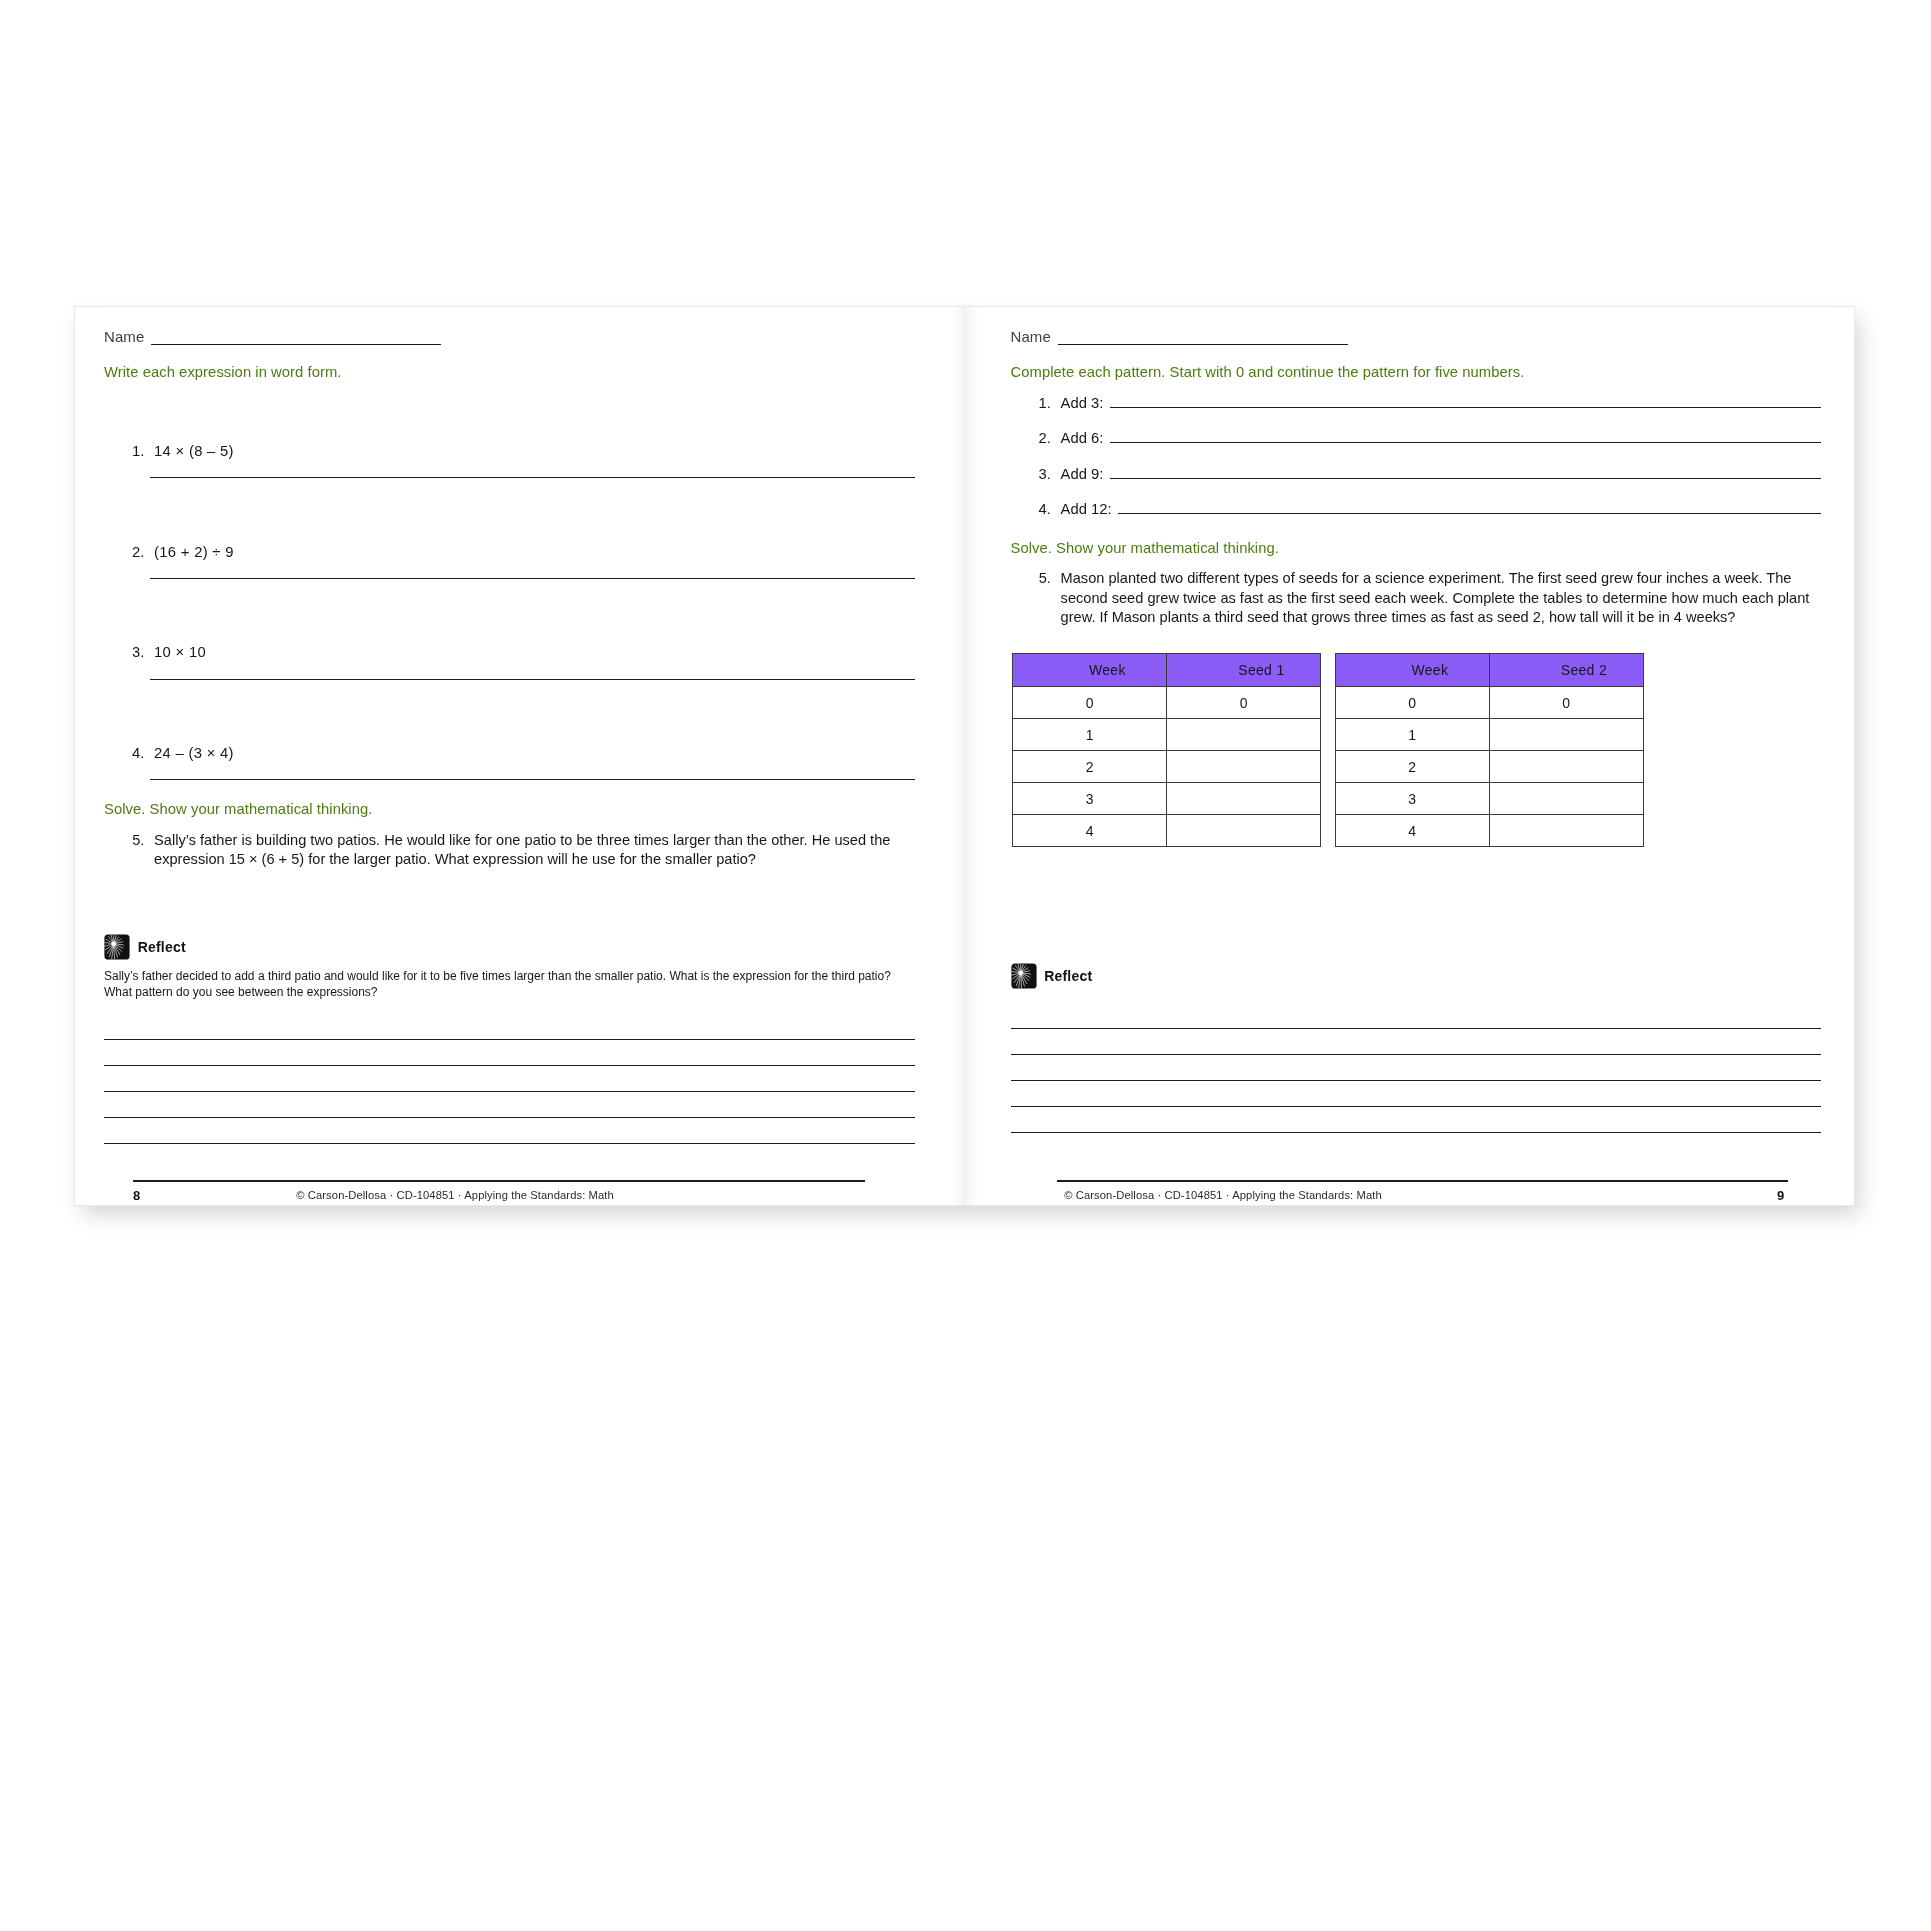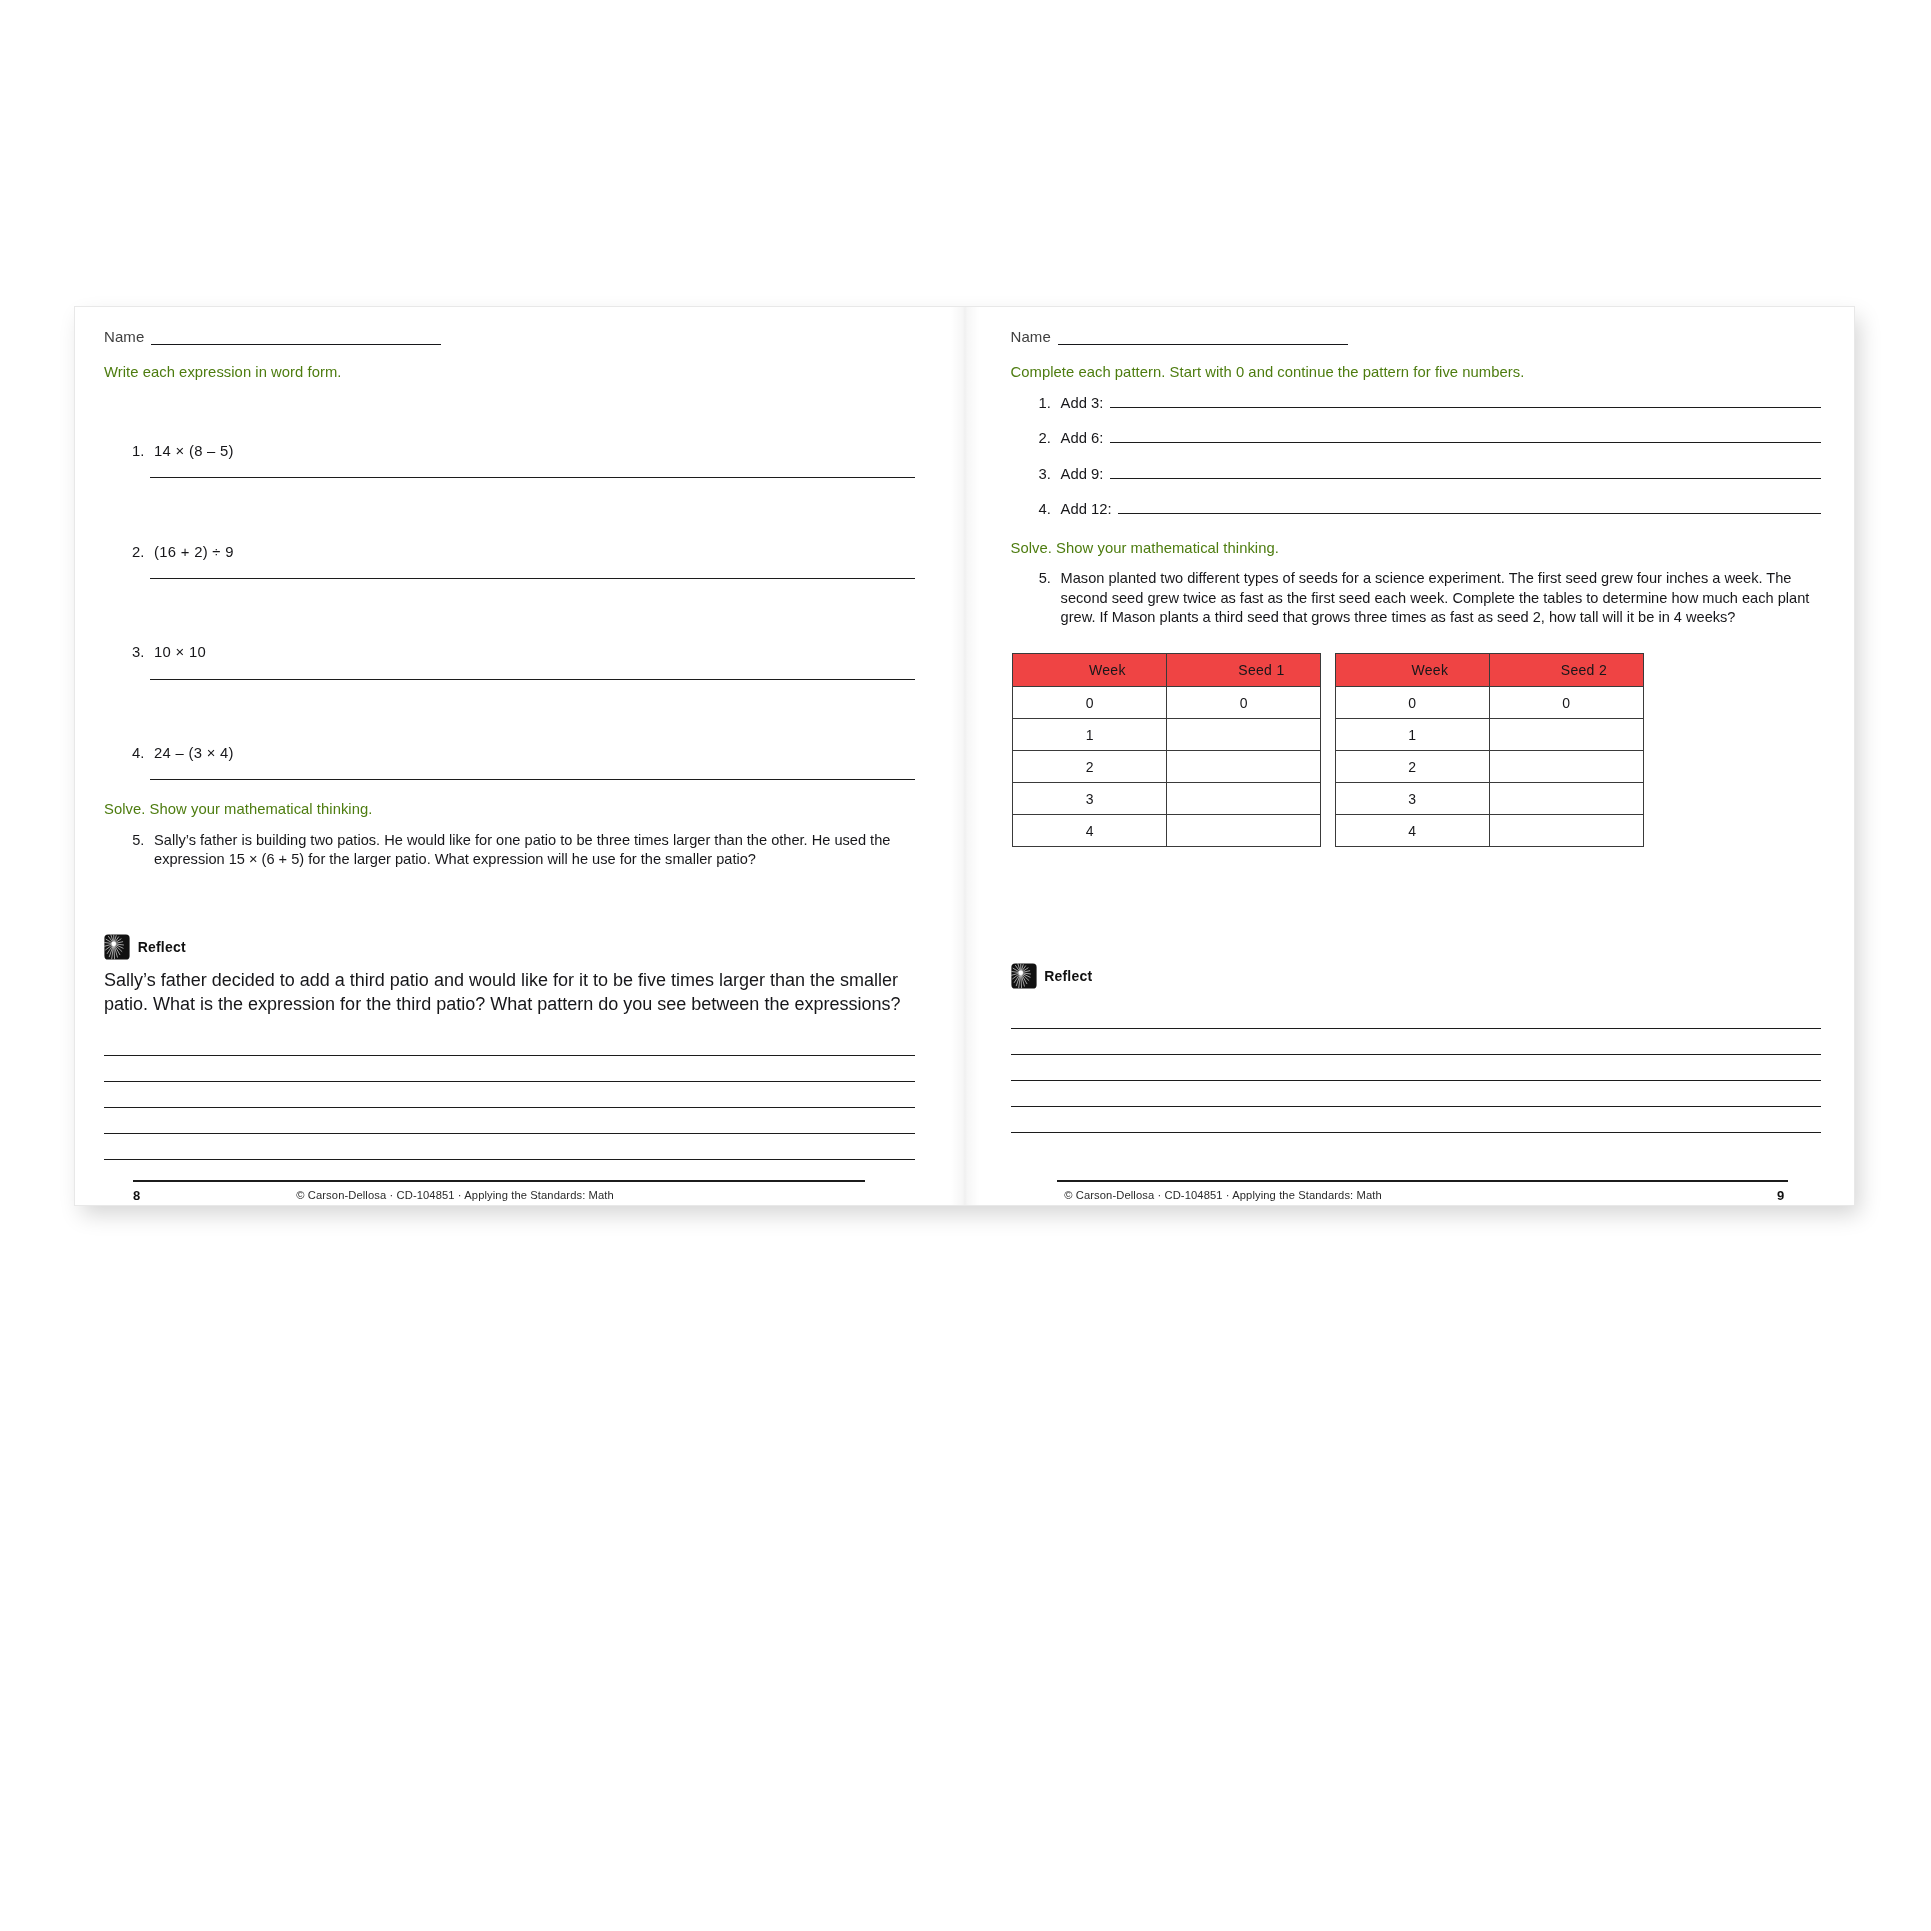--- a/index.html
+++ b/index.html
@@ -160,41 +160,41 @@
   table.seed-table td {
     border: 1.4px solid #3a3a3a;
     height: 29px;
     text-align: center;
     font-size: 14px;
     font-weight: normal;
     color: #17171a;
     letter-spacing: 0.3px;
   }
   table.seed-table th {
-    background: #ef4444;
+    background: #8b5cf6;
     height: 30px;
     padding-left: 36px;
   }
 
   
   .reflect-head {
     display: flex;
     align-items: center;
     gap: 7.7px;
     margin-bottom: 7.7px;
   }
   .reflect-icon { width: 26px; height: 26px; display: block; }
   .reflect-word {
     font-size: 14px;
     font-weight: bold;
     color: #111;
     letter-spacing: 0.2px;
   }
   .reflect-text {
-    font-size: 18px;
+    font-size: 12px;
     line-height: 1.35;
     color: #17171a;
   }
   .reflect-text em { font-style: italic; }
 
   .write-lines { margin-top: 13.5px; }
   .write-line {
     border-bottom: 1.5px solid #1c1c1c;
     height: 25px;
   }

